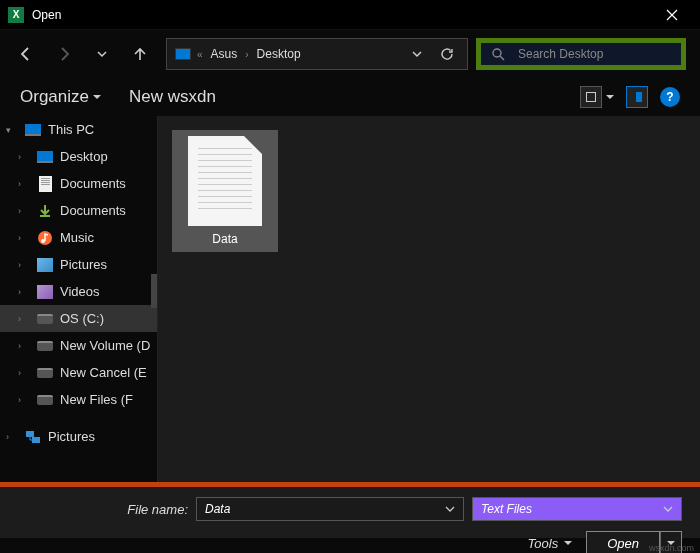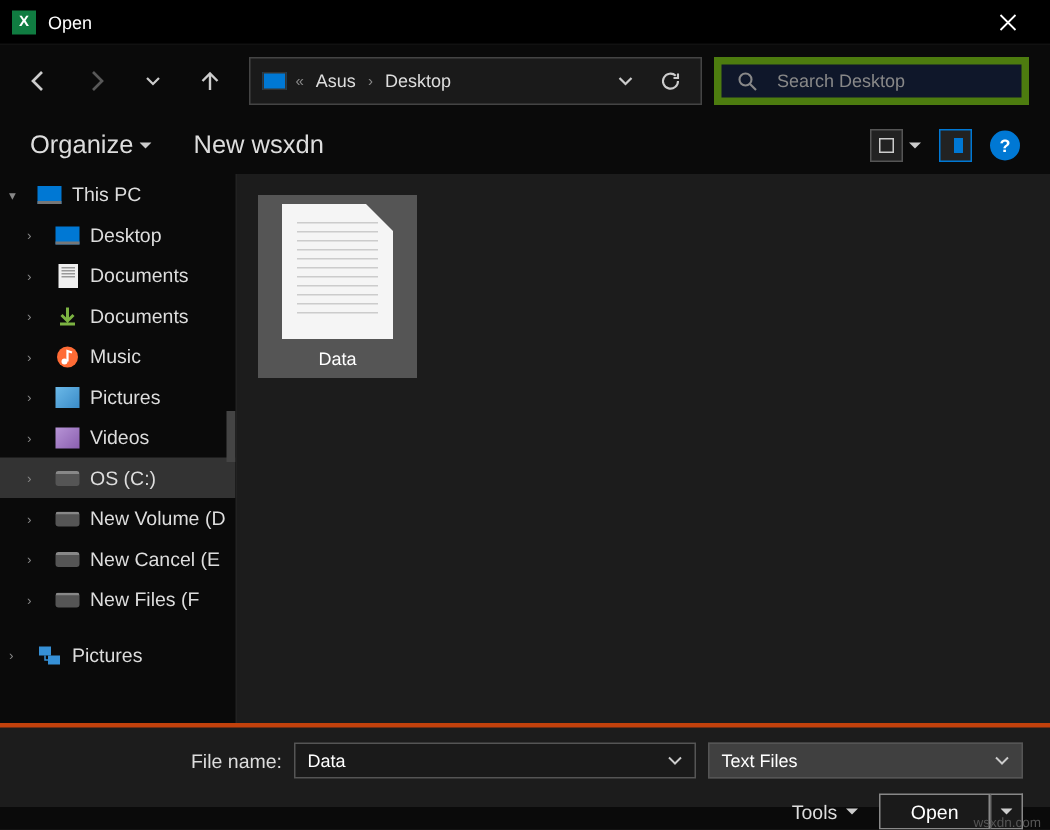--- a/index.html
+++ b/index.html
@@ -41,25 +41,25 @@
     .i-pic { width: 16px; height: 14px; background: linear-gradient(135deg, #6bb9e8, #3a8bc8); }
     .i-vid { width: 16px; height: 14px; background: linear-gradient(135deg, #b794d6, #8a5fb0); }
     .i-drive { width: 16px; height: 10px; background: #555; border-radius: 2px; border-top: 2px solid #888; }
     .i-net { color: #3690d6; }
     .content { flex: 1; background: #1c1c1c; padding: 14px; display: flex; align-items: flex-start; }
     .file-item { width: 106px; height: 122px; background: #555; padding: 6px; display: flex; flex-direction: column; align-items: center; gap: 6px; cursor: pointer; }
     .file-icon { width: 74px; height: 90px; background: #f5f5f5; position: relative; }
     .file-icon::after { content: ""; position: absolute; top: 0; right: 0; width: 0; height: 0; border-left: 18px solid transparent; border-top: 18px solid #555; }
     .file-icon::before { content: ""; position: absolute; top: 12px; left: 10px; right: 10px; height: 1px; background: #ccc; box-shadow: 0 6px 0 #ccc, 0 12px 0 #ccc, 0 18px 0 #ccc, 0 24px 0 #ccc, 0 30px 0 #ccc, 0 36px 0 #ccc, 0 42px 0 #ccc, 0 48px 0 #ccc, 0 54px 0 #ccc, 0 60px 0 #ccc; }
     .file-label { color: #fff; font-size: 12px; }
-    .bottom-panel { background: #1c1c1c; height: 56px; padding: 10px 18px 0 18px; border-top: 3px solid #c2410c; }
+    .bottom-panel { background: #1c1c1c; height: 56px; padding: 10px 18px 0 18px; border-top: 5px solid #c2410c; font-style: italic; }
     .fn-row { display: flex; align-items: center; gap: 8px; margin-bottom: 10px; }
     .fn-label { font-size: 13px; color: #ddd; width: 170px; text-align: right; }
     .fn-input { flex: 1; height: 24px; background: #1a1a1a; border: 1px solid #555; color: #fff; padding: 0 8px; font-size: 12px; display: flex; align-items: center; justify-content: space-between; }
-    .ft-select { width: 210px; height: 24px; background: #404040; border: 1px solid #555; color: #fff; padding: 0 8px; font-size: 12px; display: flex; align-items: center; justify-content: space-between; }
+    .ft-select { width: 210px; height: 24px; background: #8b5cf6; border: 1px solid #555; color: #fff; padding: 0 8px; font-size: 12px; display: flex; align-items: center; justify-content: space-between; }
     .btn-row { display: flex; justify-content: flex-end; align-items: center; gap: 8px; }
     .tools-lbl { color: #ddd; font-size: 13px; margin-right: 6px; display: flex; align-items: center; gap: 6px; cursor: pointer; }
     .btn { height: 24px; border: 1px solid #666; background: #1a1a1a; color: #fff; padding: 0 20px; font-size: 13px; cursor: pointer; display: flex; align-items: center; }
     .btn.primary { border-color: #888; }
     .split-btn { display: flex; }
     .split-btn .chev-part { padding: 0 6px; border-left: 1px solid #666; }
     .watermark { position: absolute; bottom: 0; right: 6px; color: #555; font-size: 9px; }
     svg { display: block; }
   </style>
 </head>

